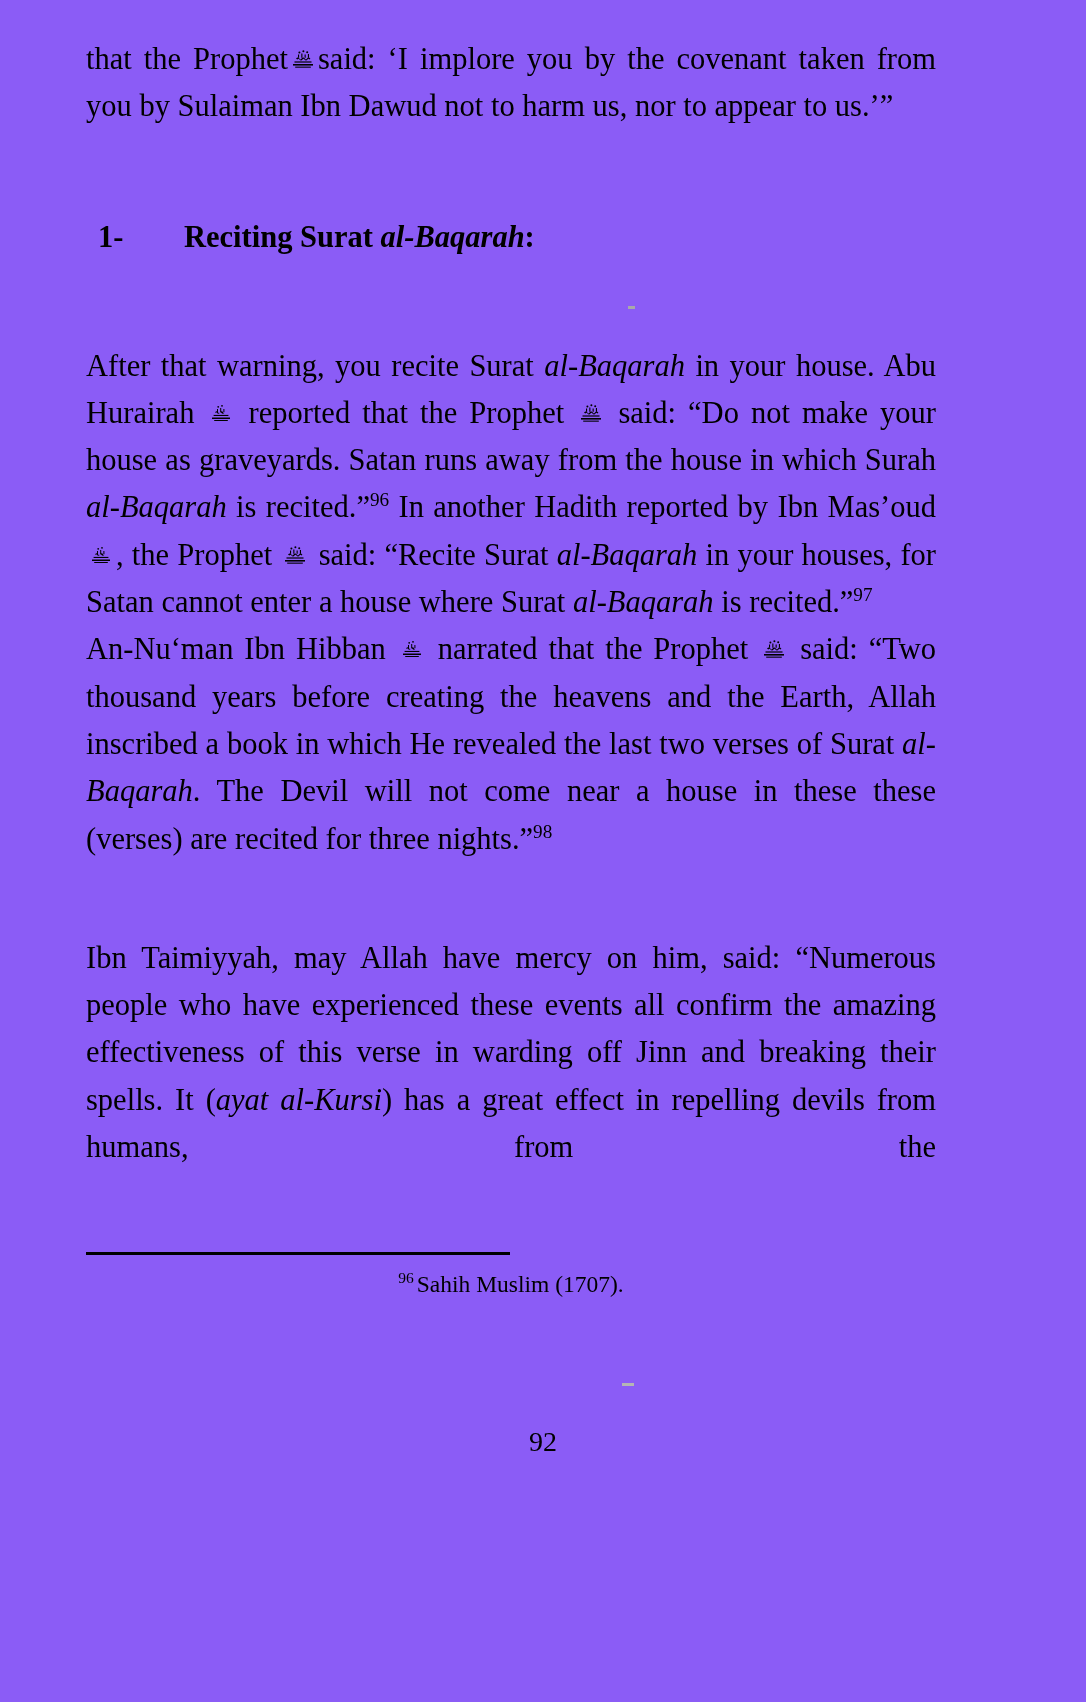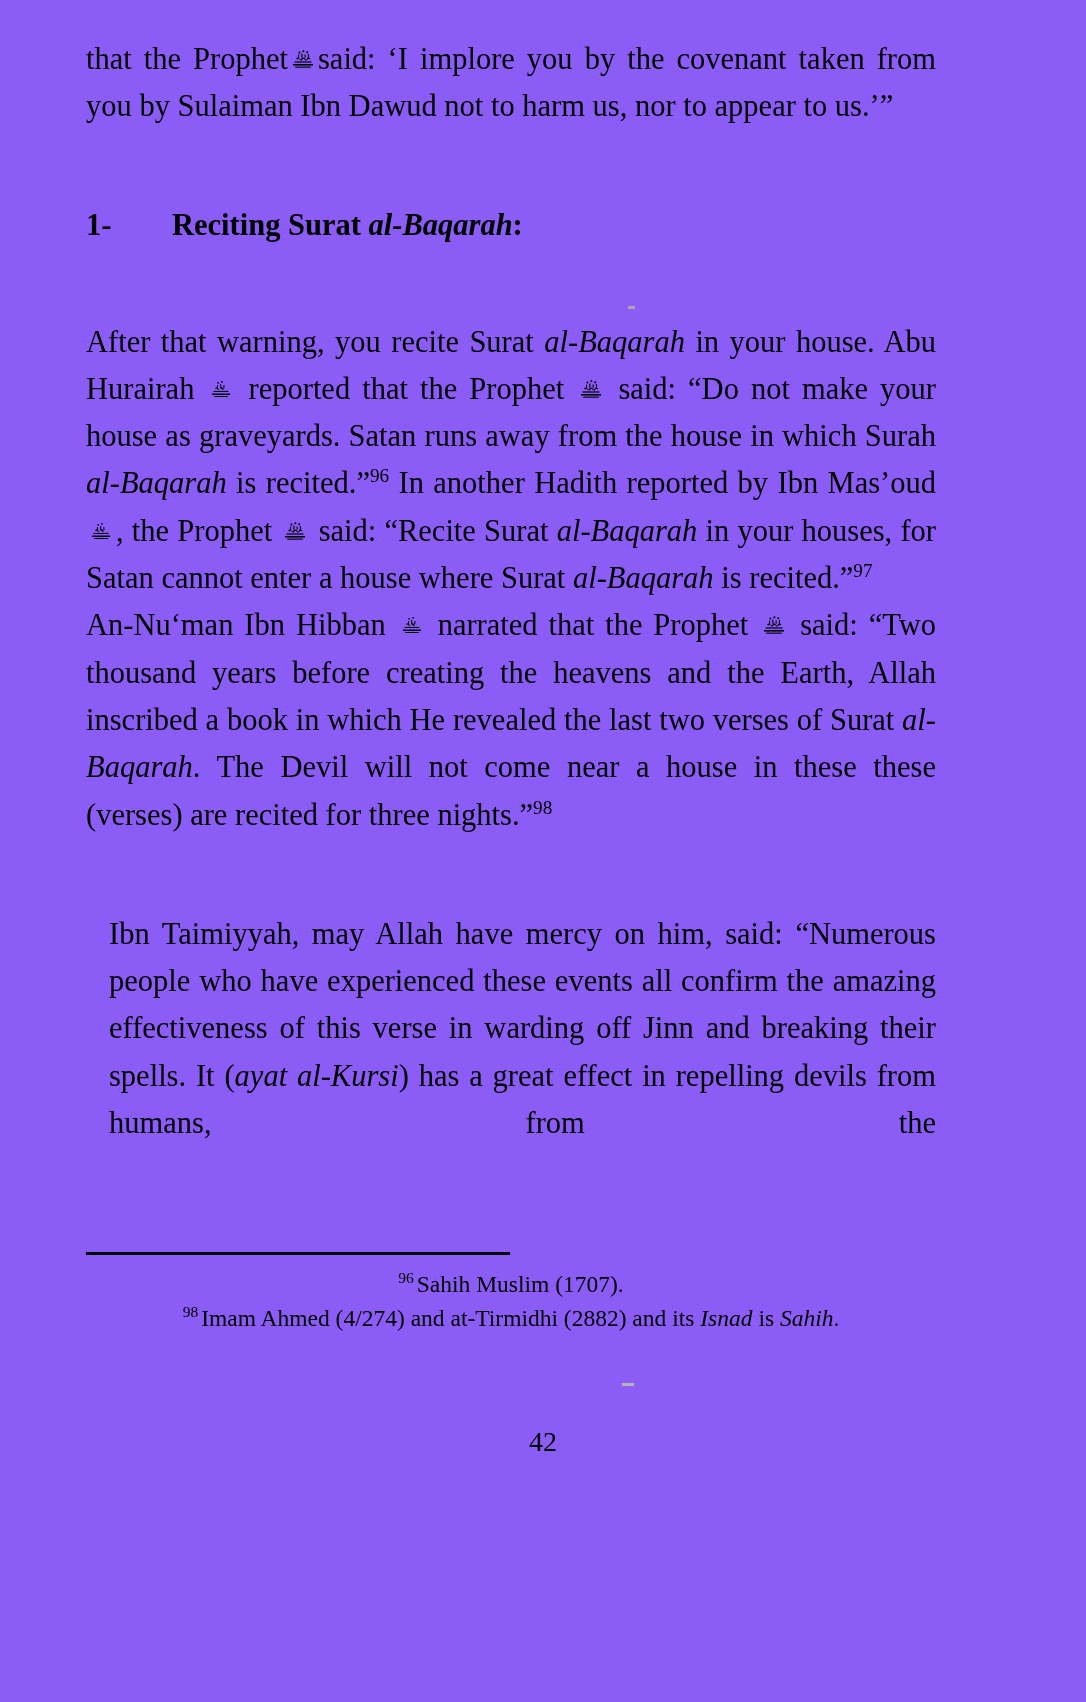--- a/index.html
+++ b/index.html
@@ -32,33 +32,32 @@
     text-align: justify;
     text-justify: inter-word;
     margin: 0;
     -webkit-hyphens: none;
     hyphens: none;
   }
   
   .j-all {
     text-align: justify;
     text-align-last: justify;
-    margin-left: 23px;
   }
   .j-left-last {
     text-align: justify;
     text-align-last: left;
   }
   .gap-lg { height: 72px; }
 
   .heading {
     font-size: 30.5px;
     line-height: 44px;
     font-weight: bold;
-    margin: 0;
+    margin: 12px;
     white-space: pre;
   }
   .heading .num { display: inline-block; width: 86px; }
 
   em.it { font-style: italic; }
 
   sup.fn {
     font-size: 0.63em;
     vertical-align: super;
     line-height: 0;
@@ -227,18 +226,17 @@
     <p class="para j-all"><span>Ibn Taimiyyah, may Allah have mercy on him, said: “Numerous people who have experienced these events all confirm the amazing effectiveness of this verse in warding off Jinn and breaking their spells. It (</span><em class="it">ayat al-Kursi</em><span>) has a great effect in repelling devils from humans, from the</span></p>
 
   </div>
 
   <div class="footnotes">
     <div class="fn-rule"></div>
 
     <p class="fn-line"><sup>96</sup><span>Sahih Muslim (1707).</span></p>
 
 
-    <p class="fn-line"><sup>98</sup><span>Imam Ahmed (4/274) and at-Tirmidhi (2882) and its </span><em class="it">Isnad</em><span> is </span><em class="it">Sahih</em><span>.</span></p>
   </div>
 
-  <div class="page-number">42</div>
+  <div class="page-number">92</div>
 
 </div>
 
 </body></html>

